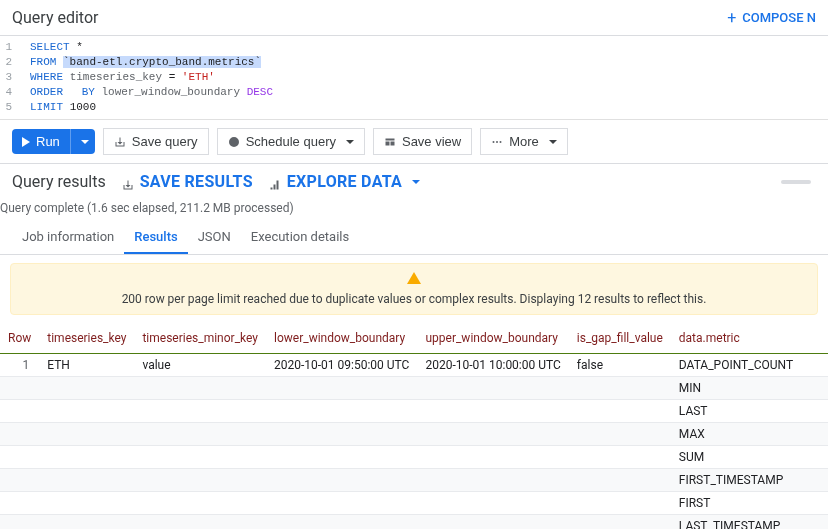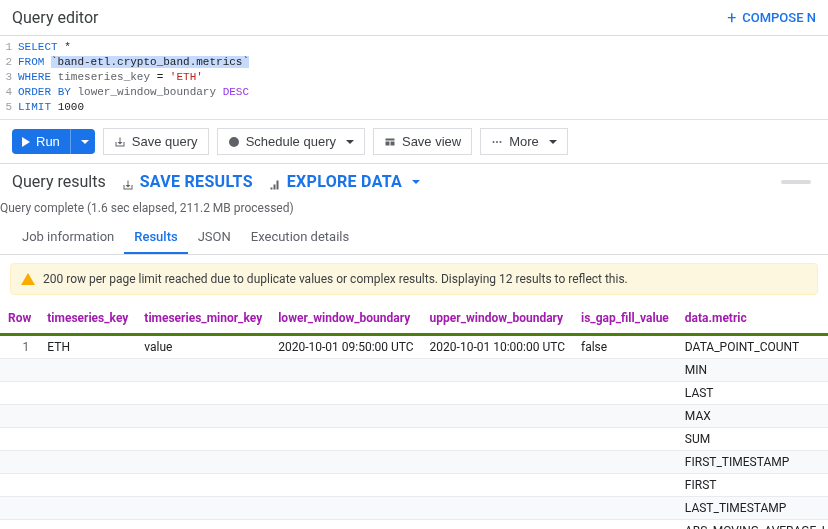--- a/index.html
+++ b/index.html
@@ -7,21 +7,21 @@
   
   .header { display: flex; align-items: center; justify-content: space-between; padding: 8px 12px; border-bottom: 1px solid #dadce0; }
   .header-title { font-size: 16px; color: #3c4043; }
   .compose-btn { color: #1a73e8; font-size: 13px; font-weight: 500; display: flex; align-items: center; gap: 6px; cursor: pointer; }
   .compose-btn::before { content: "+"; font-size: 16px; font-weight: 400; }
   
   .editor { padding: 4px 0; font-family: "Courier New", monospace; font-size: 11px; line-height: 15px; background: #fff; border-bottom: 1px solid #e0e0e0; }
   .editor-line { display: flex; }
   .gutter { width: 18px; text-align: right; color: #9aa0a6; padding-right: 6px; user-select: none; }
   .code { white-space: pre; }
-  .kw { color: #1967d2; }
+  .kw { color: #1967d2; margin-left: 12px; }
   .kw2 { color: #9334e6; }
   .str { color: #c5221f; }
   .ident { color: #5f6368; }
   .hl { background: #c6dafc; }
   
   .toolbar { display: flex; align-items: center; gap: 8px; padding: 8px 12px; border-bottom: 1px solid #dadce0; }
   .run-group { display: flex; }
   .btn-run { background: #1a73e8; color: #fff; border: none; border-radius: 4px 0 0 4px; padding: 5px 10px; font-size: 13px; display: flex; align-items: center; gap: 6px; cursor: pointer; }
   .btn-run-dd { background: #1a73e8; color: #fff; border: none; border-left: 1px solid rgba(255,255,255,0.3); border-radius: 0 4px 4px 0; padding: 5px 6px; cursor: pointer; }
   .play-icon { width: 0; height: 0; border-left: 8px solid #fff; border-top: 5px solid transparent; border-bottom: 5px solid transparent; }
@@ -35,25 +35,25 @@
   .link-btn { color: #1a73e8; font-size: 16px; font-weight: 700; display: flex; align-items: center; gap: 6px; cursor: pointer; letter-spacing: 0.3px; }
   .resizer { margin-left: auto; width: 40px; height: 12px; display:flex; align-items:center; justify-content:center; }
   .resizer-bar { width: 30px; height: 4px; border-radius: 2px; background:#dadce0; }
   
   .query-info { padding: 2px 0 6px; font-size: 12px; color: #5f6368; }
   
   .tabs { display: flex; gap: 0; padding: 0 12px; border-bottom: 1px solid #dadce0; }
   .tab { padding: 8px 10px; font-size: 13px; color: #5f6368; cursor: pointer; border-bottom: 2px solid transparent; }
   .tab.active { color: #1a73e8; border-bottom-color: #1a73e8; font-weight: 500; }
   
-  .warning-bar { background: #fef7e0; border: 1px solid #feefc3; margin: 8px 10px; padding: 8px 10px; border-radius: 4px; font-size: 12px; color: #3c4043; display: flex; align-items: center; gap: 8px; }
+  .warning-bar { background: #fef7e0; border: 1px solid #feefc3; margin: 8px 10px; padding: 8px 10px; border-radius: 4px; font-size: 12px; color: #3c4043; display: flex; align-items: center; gap: 8px; flex-direction: column; }
   .warn-icon { width: 0; height: 0; border-left: 7px solid transparent; border-right: 7px solid transparent; border-bottom: 12px solid #f9ab00; position: relative; }
   
   .grid { width: 100%; border-collapse: collapse; font-size: 12px; }
-  .grid th { text-align: left; font-weight: 700; color: #a21caf; padding: 8px 8px; border-bottom: 3px solid #4d7c0f; background: #fff; white-space: nowrap; }
+  .grid th { text-align: left; font-weight: 400; color: #7f1d1d; padding: 8px 8px; border-bottom: 1px solid #4d7c0f; background: #fff; white-space: nowrap; }
   .grid td { padding: 4px 8px; border-bottom: 1px solid #e8eaed; color: #202124; white-space: nowrap; height: 22px; }
   .grid tr.alt td { background: #f8f9fa; }
   .grid td.rownum { color: #5f6368; text-align: right; padding-right: 10px; width: 26px; }
   .grid td.metric { white-space: nowrap; }
 </style>
 </head>
 <body>
 
 <div class="header">
   <div class="header-title">Query editor</div>

